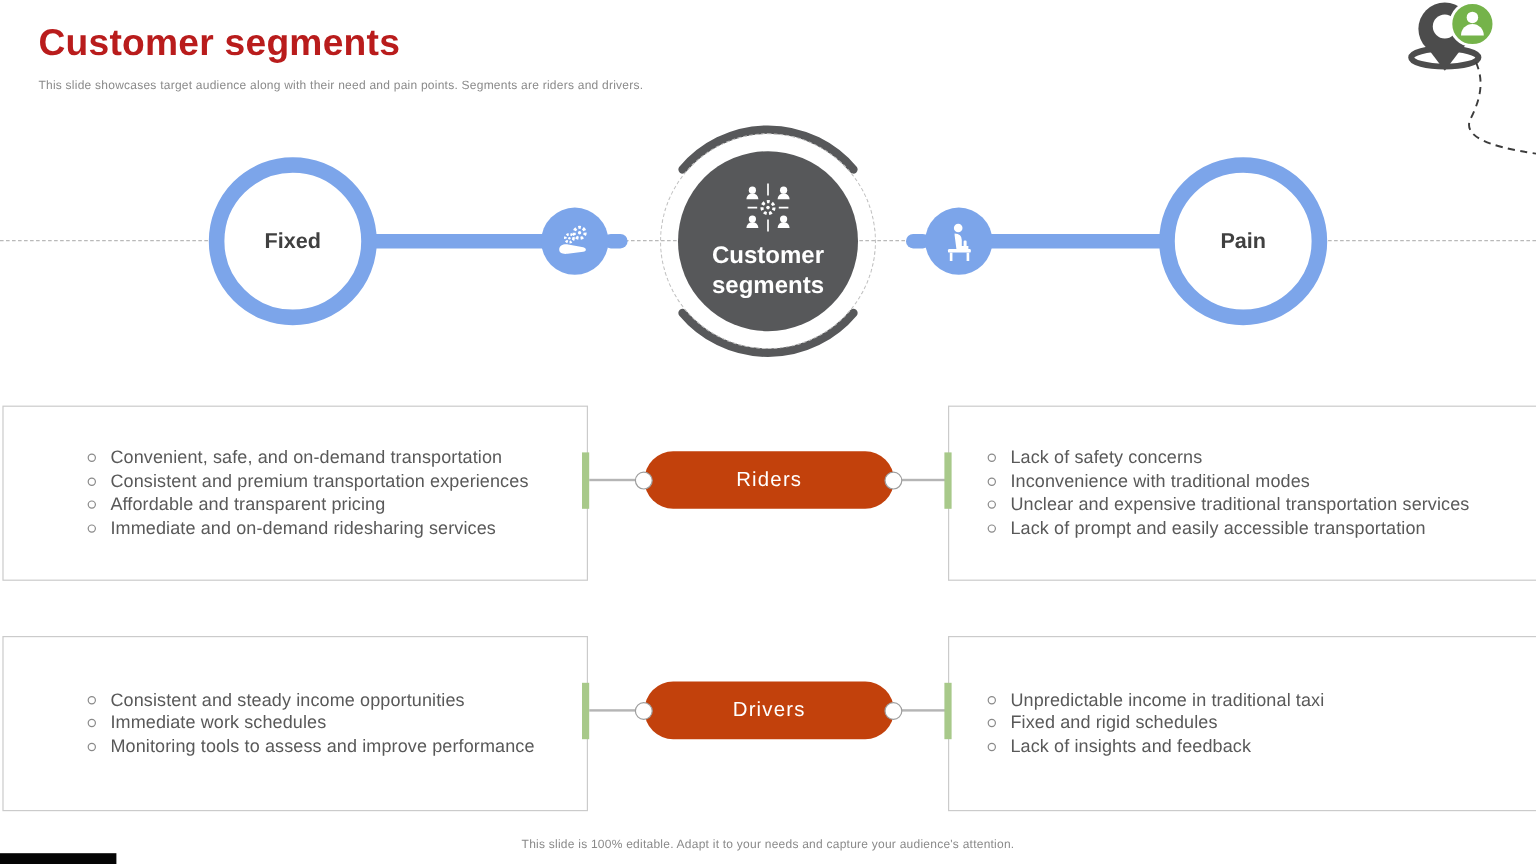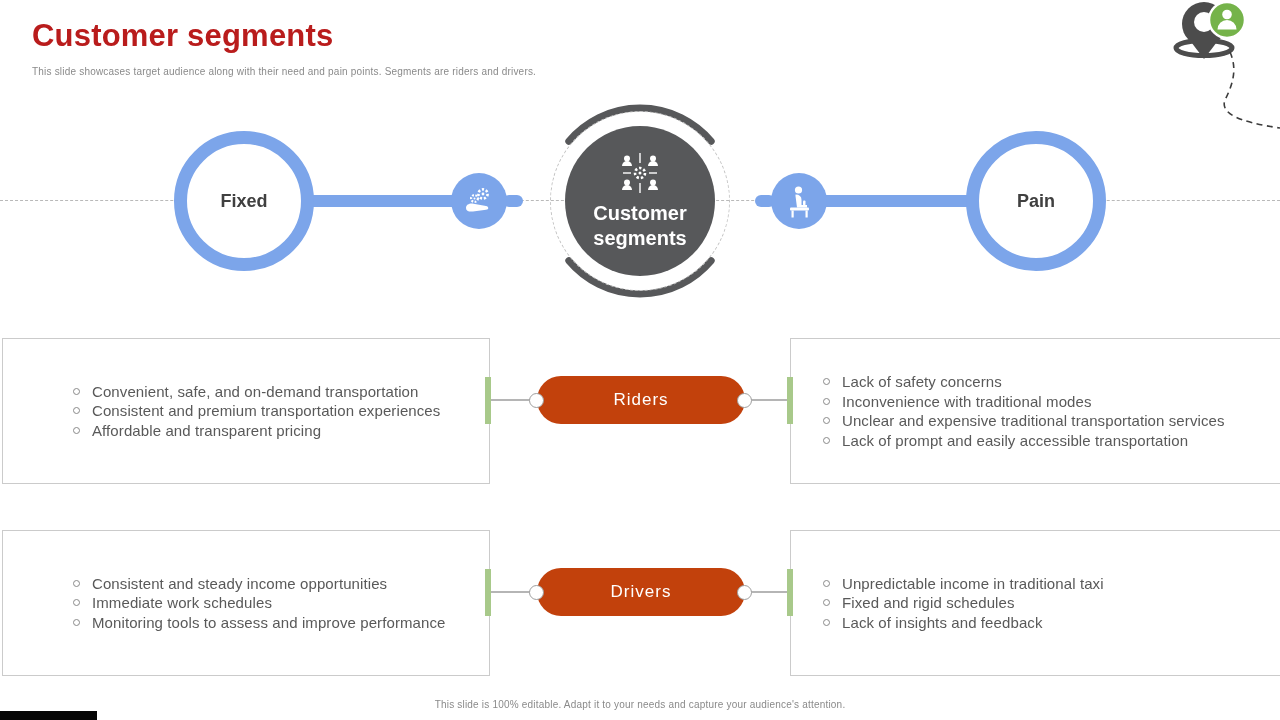--- a/index.html
+++ b/index.html
@@ -202,20 +202,21 @@
 
 <div class="abs big-node" id="pain-node">
   <span>Pain</span>
 </div>
 
 <div class="abs seg-box box-left row1">
   <ul class="bullets">
       <li>Convenient, safe, and on-demand transportation</li>
       <li>Consistent and premium transportation experiences</li>
       <li>Affordable and transparent pricing</li>
+      <li>Immediate and on-demand ridesharing services</li>
     </ul>
 </div>
 <div class="abs accent-bar bar-x1 bar-r1"></div>
 <div class="abs conn conn-a conn-r1"></div>
 <div class="abs conn-dot dot-a dot-r1"></div>
 <div class="abs pill" id="pill-riders">
   <span>Riders</span>
 </div>
 <div class="abs conn-dot dot-b dot-r1"></div>
 <div class="abs conn conn-b conn-r1"></div>

